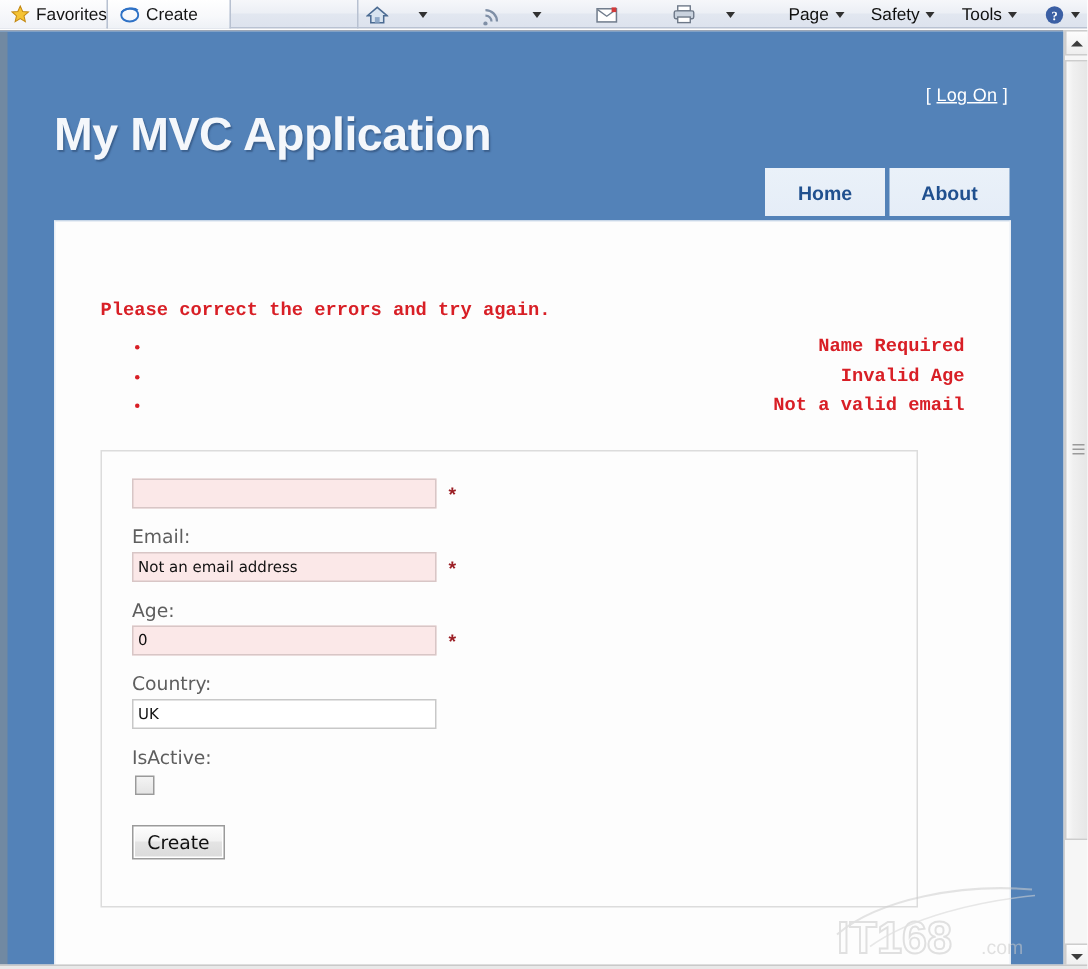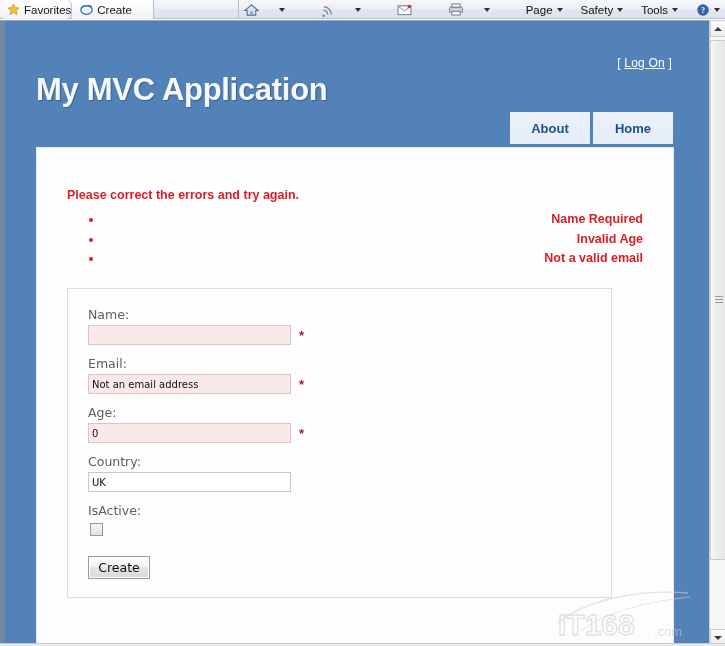--- a/index.html
+++ b/index.html
@@ -25,21 +25,20 @@
     border-bottom: 1px solid #b9c2d2;
     display: flex; align-items: stretch;
     font-size: 11px; color: #1b1b1b;
   }
   .fav-tab {
     width: 98px; height: 19px;
     display: flex; align-items: center; gap: 4px;
     padding-left: 7px;
     background: linear-gradient(to bottom, #fdfdfe 0%, #f0f2f7 100%);
     border-right: 1px solid #b8c1d1;
-    border-radius: 6px;
   }
   .star-icon { width: 13px; height: 13px; display: block; }
   .page-tab {
     width: 220px; height: 19px;
     display: flex; align-items: center; gap: 4px;
     padding-left: 8px;
     background: linear-gradient(to bottom, #ffffff 0%, #f7f8fb 60%, #eef1f6 100%);
     border-right: 1px solid #b8c1d1;
   }
   .e-icon { width: 13px; height: 13px; display:block; }
@@ -128,22 +127,22 @@
     border-bottom: none;
   }
   .content-pad { padding: 28px 30px 0 30px; }
 
   h2.page-title {
     margin: 0 0 0 0;
     font-size: 18.5px; font-weight: bold; color: #141414;
     letter-spacing: -0.1px;
   }
   .val-summary {
-    margin-top: 12px;
-    color: #d81f26; font-size: 12.5px; font-weight: bold;
+    margin-top: 24px;
+    color: #d81f26; font-size: 12.5px; font-weight: bold; font-family: Liberation Mono, monospace;
   }
   .val-summary ul {
     margin: 10px 0 0 0;
     padding-left: 36px;
     list-style: disc;
   }
   .val-summary li {
     color: #d81f26; font-size: 12.5px; font-weight: bold;
     margin-bottom: 5.5px; padding-left: 4px; text-align: right;
   }
@@ -378,24 +377,24 @@
           <div class="logon">
             <span>[</span>
             <a href="#">Log On</a>
             <span>]</span>
           </div>
 
           <div class="site-title">My MVC Application</div>
 
           <nav class="menu">
             <div class="menu-item">
-              <span>About</span>
+              <span>Home</span>
             </div>
             <div class="menu-item">
-              <span>Home</span>
+              <span>About</span>
             </div>
           </nav>
         </div>
 
         <div class="content-card">
           <div class="content-pad">
 
 
             <div class="val-summary">
               <div>Please correct the errors and try again.</div>
@@ -403,21 +402,20 @@
                 <li>Name Required</li>
                 <li>Invalid Age</li>
                 <li>Not a valid email</li>
               </ul>
             </div>
 
             <form>
               <fieldset class="form-box">
 
                 <div class="field">
-                  <label class="field-label">Name:</label>
                   <div class="field-row">
                     <input class="txt err" type="text" value="" style="">
                     <span class="req-star">*</span>
                   </div>
                 </div>
 
                 <div class="field">
                   <label class="field-label">Email:</label>
                   <div class="field-row">
                     <input class="txt err" type="text" value="Not an email address" style="">

